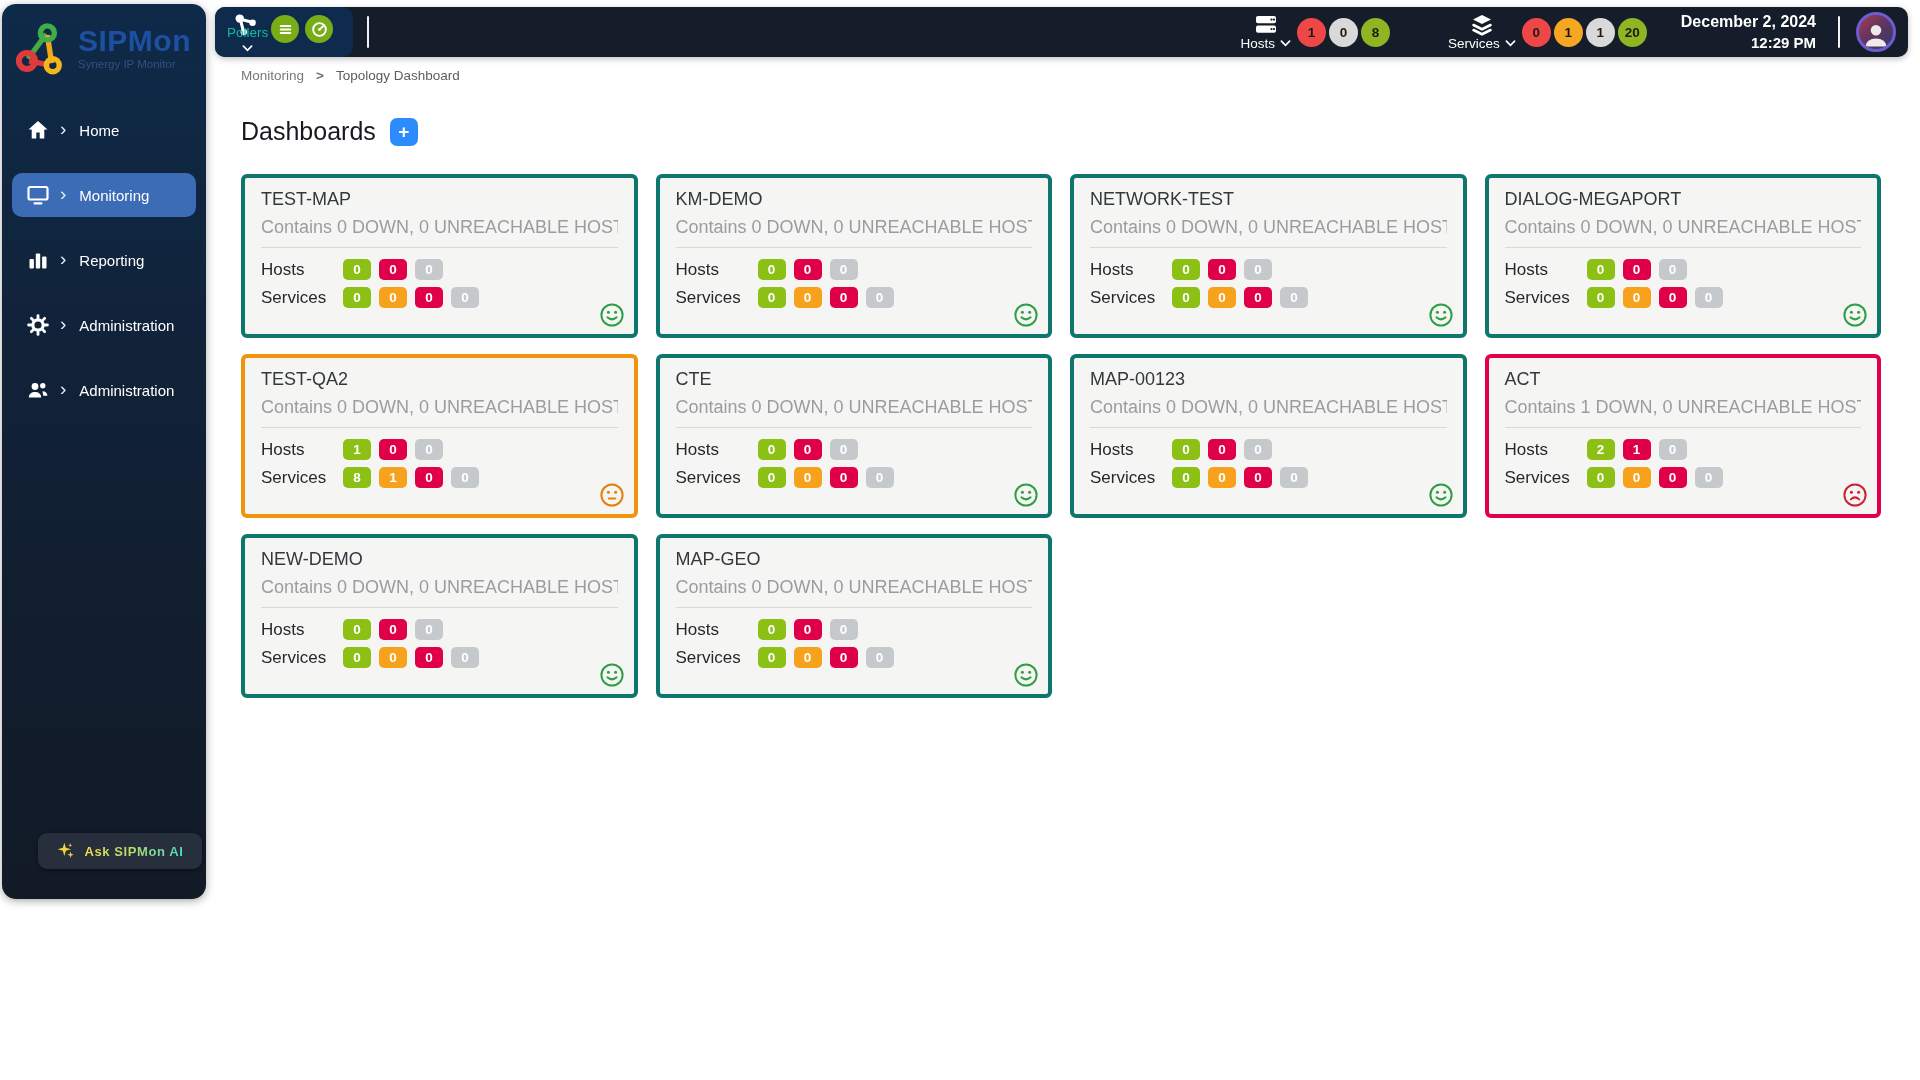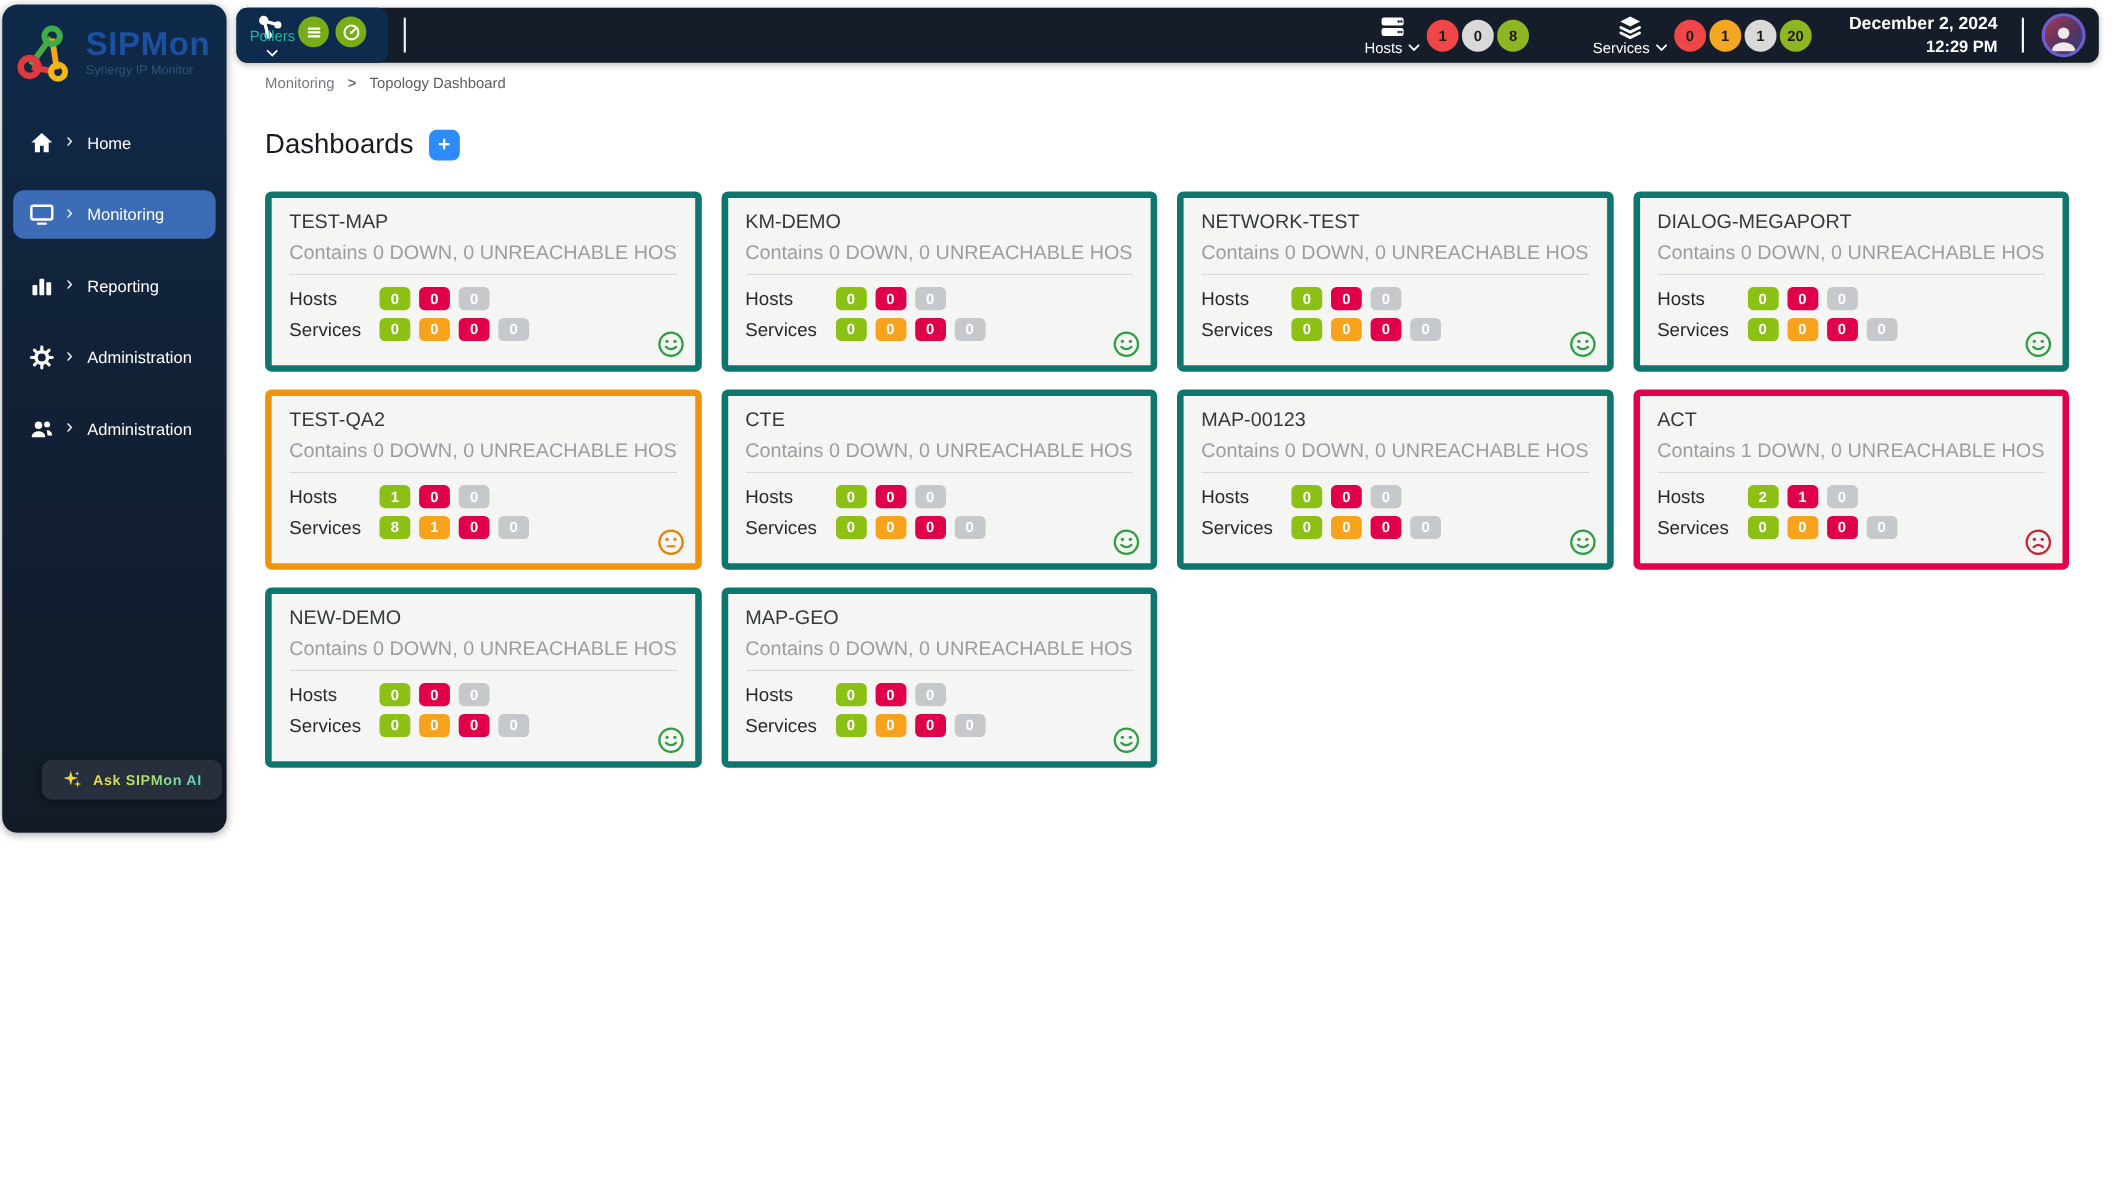--- a/index.html
+++ b/index.html
@@ -1,20 +1,20 @@
 <!DOCTYPE html>
 <html><head>
 <meta charset="utf-8">
 <style>
   * { box-sizing: border-box; margin: 0; padding: 0; }
   html,body { width:1920px; height:1080px; background:#fff; font-family:"Liberation Sans","DejaVu Sans",sans-serif; overflow:hidden; }
   .stage { position:relative; width:1920px; height:1080px; background:#fff; }
 
   
-  .sidebar { position:absolute; left:2px; top:4px; width:204px; height:753px;
+  .sidebar { position:absolute; left:2px; top:4px; width:204px; height:895px;
     background:linear-gradient(180deg,#0e2a49 0%,#112238 40%,#121a26 100%);
     border-radius:14px; box-shadow:0 2px 8px rgba(0,0,0,.35); }
   .logo { display:flex; align-items:center; gap:8px; padding:16px 8px 10px 12px; }
   .logo-mark { width:56px; height:56px; flex:0 0 auto; }
   .logo-title { font-size:30px; font-weight:bold; color:#1d50a0; letter-spacing:.5px; line-height:30px; }
   .logo-sub { font-size:11.5px; color:#32517c; margin-top:2px; }
   .nav { margin-top:22px; }
   .nav-item { display:flex; align-items:center; height:44px; margin:0 10px 21px 10px;
     padding-left:14px; border-radius:10px; cursor:pointer; }
   .nav-item.active { background:#3b6cb5; }
@@ -68,21 +68,21 @@
   .page-title-row { position:absolute; left:241px; top:117px; display:flex; align-items:center; gap:14px; }
   .page-title { font-size:25px; font-weight:normal; color:#16191d; }
   .add-btn { width:28px; height:28px; background:#2e8bfc; border:none; border-radius:7px; color:#fff;
     font-size:19px; font-weight:bold; line-height:26px; text-align:center; cursor:pointer; }
   .search { position:absolute; right:39px; top:112px; width:298px; height:40px; border:1px solid #c9ced3;
     border-radius:6px; padding:0 12px; font-size:15px; color:#333; font-family:inherit; }
   .search::placeholder { color:#8a9299; }
 
   .grid { position:absolute; left:241px; top:174px; width:1640px;
     display:grid; grid-template-columns:repeat(4,1fr); column-gap:18px; row-gap:16px; }
-  .card { position:relative; height:164px; background:#f5f6f3; border:6px solid #0f766e; border-radius:6px;
+  .card { position:relative; height:164px; background:#f5f6f3; border:4px solid #0f766e; border-radius:6px;
     padding:11px 16px 8px 16px; overflow:hidden; cursor:pointer; }
   .card.warning { border-color:#f0940b; }
   .card.critical { border-color:#e2004b; }
   .card-title { font-size:18px; color:#33383d; margin-bottom:7px; white-space:nowrap; }
   .card-sub { font-size:18px; color:#9a9da0; white-space:nowrap; overflow:hidden; margin-bottom:9px; }
   .card-hr { border:none; border-top:1px solid #d8dad9; margin:0 0 11px 0; }
   .crow { display:flex; align-items:center; margin-bottom:7px; }
   .crow-label { font-size:17px; color:#26292c; width:82px; flex:0 0 auto; }
   .bwrap { display:flex; gap:8px; }
   .badge { min-width:28px; height:21px; border-radius:5px; color:#fff; font-weight:bold; font-size:13.5px;

